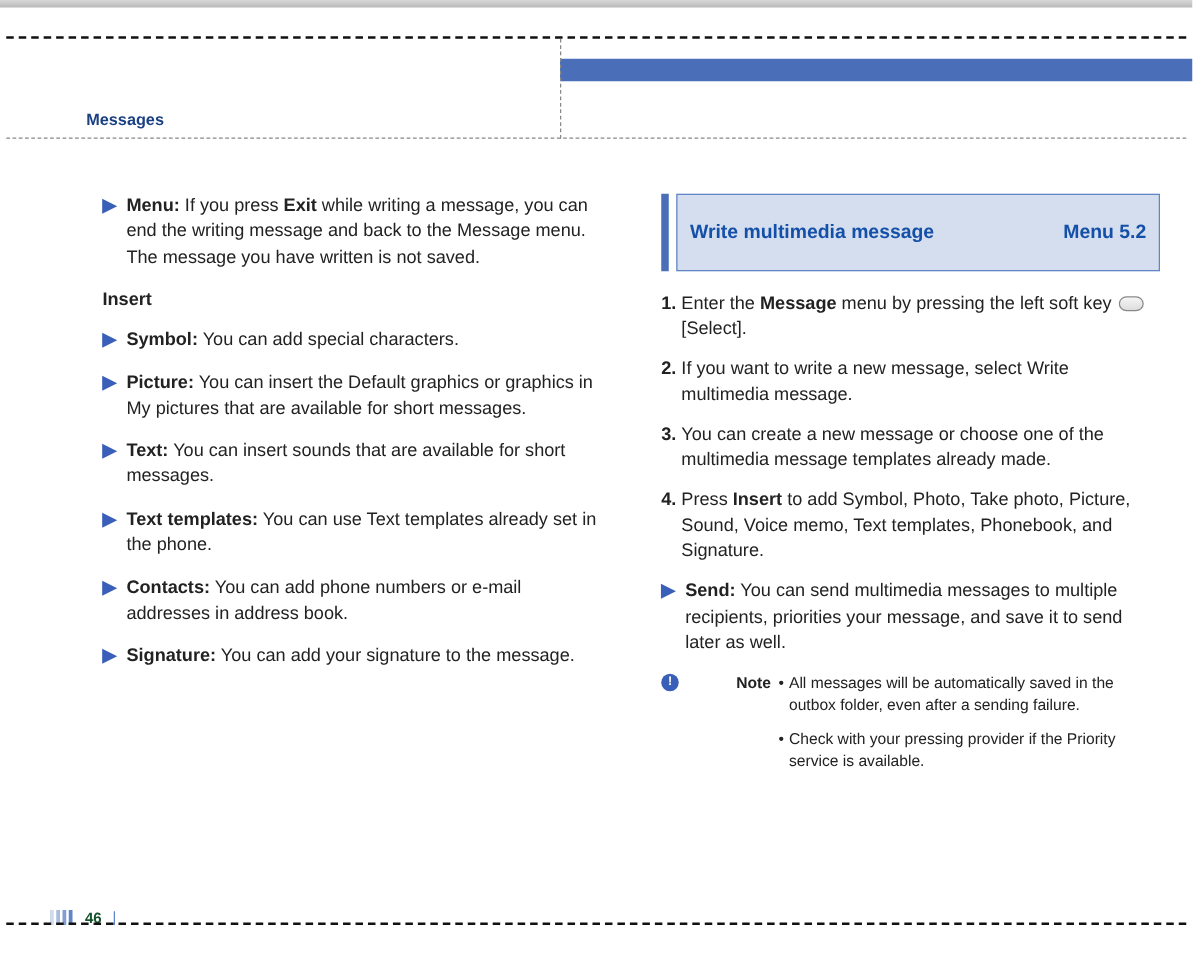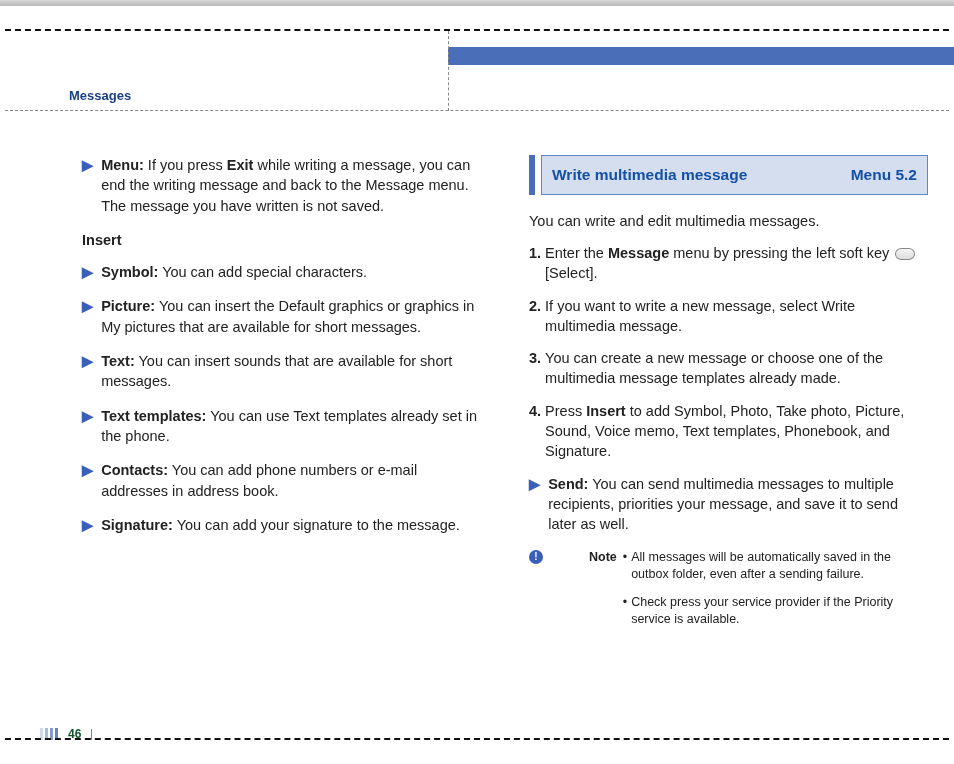--- a/index.html
+++ b/index.html
@@ -109,21 +109,21 @@
     background: #4a6fb8;
     margin-right: 6px;
   }
   .title-body {
     flex: 1;
     border: 1px solid #6185c6;
     background: #d4deee;
     display: flex;
     justify-content: space-between;
     align-items: center;
-    padding: 8px 10px;
+    padding: 19px 10px;
     font-weight: bold;
     color: #1450a8;
     font-size: 15.5px;
   }
   .ol-item {
     display: flex;
     margin-bottom: 12px;
   }
   .ol-num {
     font-weight: bold;
@@ -265,21 +265,20 @@
   <div class="col">
 
     <div class="section-title-box">
       <div class="title-marker"></div>
       <div class="title-body">
         <span>Write multimedia message</span>
         <span>Menu 5.2</span>
       </div>
     </div>
 
-    <div style="margin-bottom:12px;">You can write and edit multimedia messages.</div>
 
     <div class="ol-item">
       <span class="ol-num">1.</span>
       <span class="ol-text"><span>Enter the </span><b>Message</b><span> menu by pressing the left soft key </span><span class="soft-key-icon"></span><span> [Select].</span></span>
     </div>
     <div class="ol-item">
       <span class="ol-num">2.</span>
       <span class="ol-text">If you want to write a new message, select Write multimedia message.</span>
     </div>
     <div class="ol-item">
@@ -300,21 +299,21 @@
     <div class="note-row">
       <span class="note-icon">!</span>
       <span class="note-label">Note</span>
       <div class="note-bullets">
         <div class="nb">
             <span class="dot">•</span>
             <span>All messages will be automatically saved in the outbox folder,  even after a sending failure.</span>
           </div>
         <div class="nb">
             <span class="dot">•</span>
-            <span>Check press your service provider if the Priority service is available.</span>
+            <span>Check with your pressing provider if the Priority service is available.</span>
           </div>
       </div>
     </div>
 
   </div>
 </div>
 
 <div class="page-footer">
   <div class="footer-stripes">
       <span></span>

